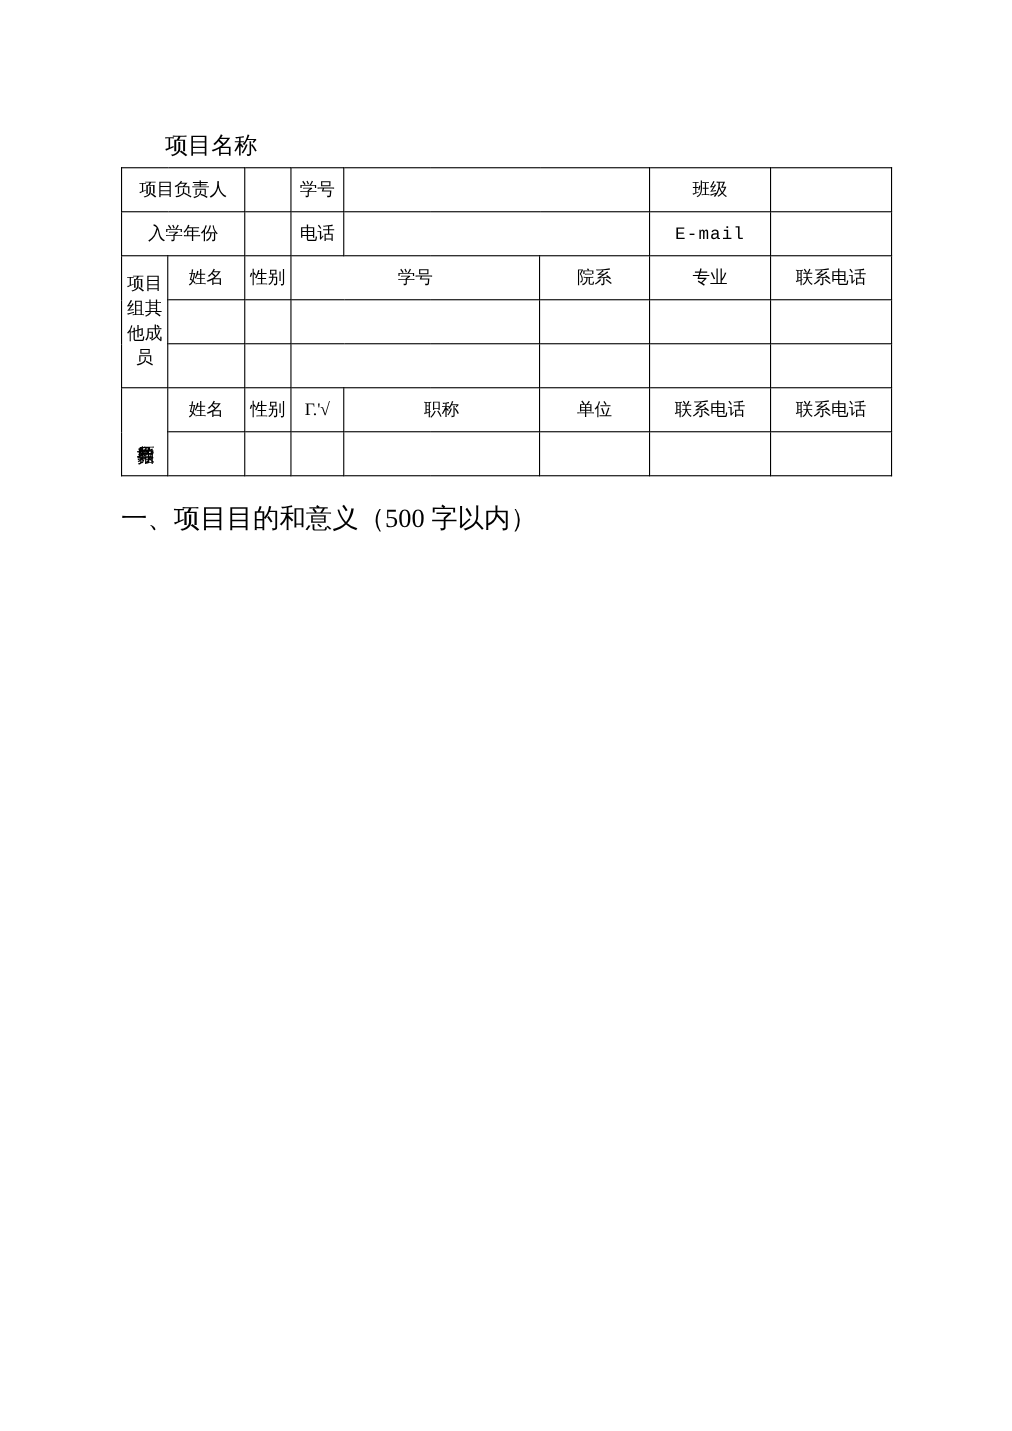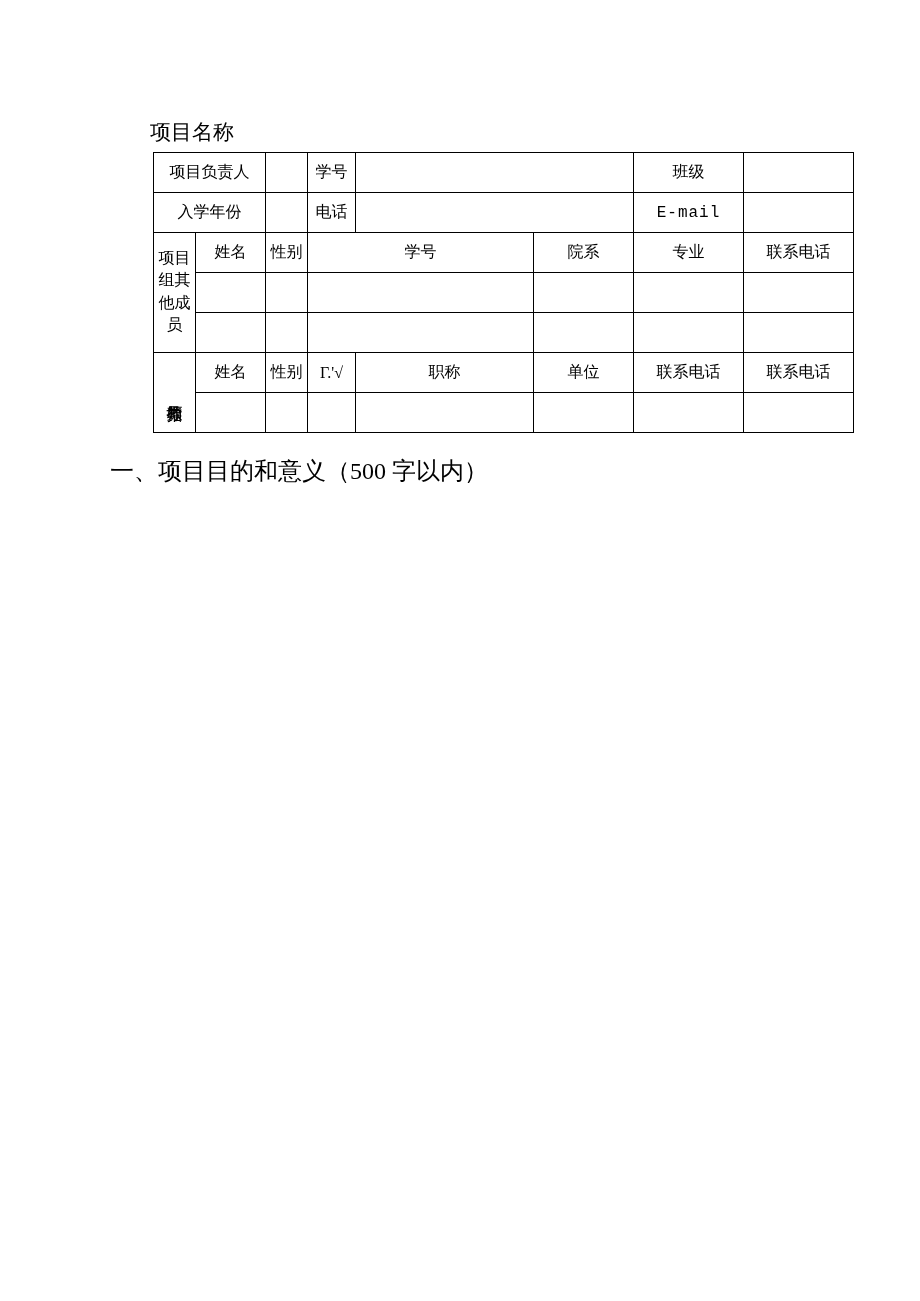--- a/index.html
+++ b/index.html
@@ -17,21 +17,20 @@
     padding: 118px 110px 0 110px;
   }
   .pre-title {
     font-size: 21px;
     margin: 0 0 6px 40px;
   }
   table.form {
     border-collapse: collapse;
     width: 700px;
     table-layout: fixed;
-    margin-left: 43px;
   }
   table.form td {
     border: 1px solid #000;
     font-size: 16px;
     text-align: center;
     vertical-align: middle;
     padding: 0;
     height: 40px;
     box-sizing: border-box;
   }
@@ -43,21 +42,20 @@
     text-orientation: upright;
     letter-spacing: 0px;
     font-size: 16px;
     line-height: 1;
     padding: 2px 0;
   }
   .members-label {
     font-size: 17px;
     line-height: 1.4;
     padding: 6px 2px;
-    font-family: Liberation Mono, monospace;
   }
   .section-heading {
     font-size: 24px;
     margin: 22px 0 0 0;
   }
   td input.fill {
     width: 100%;
     height: 100%;
     border: none;
     outline: none;

